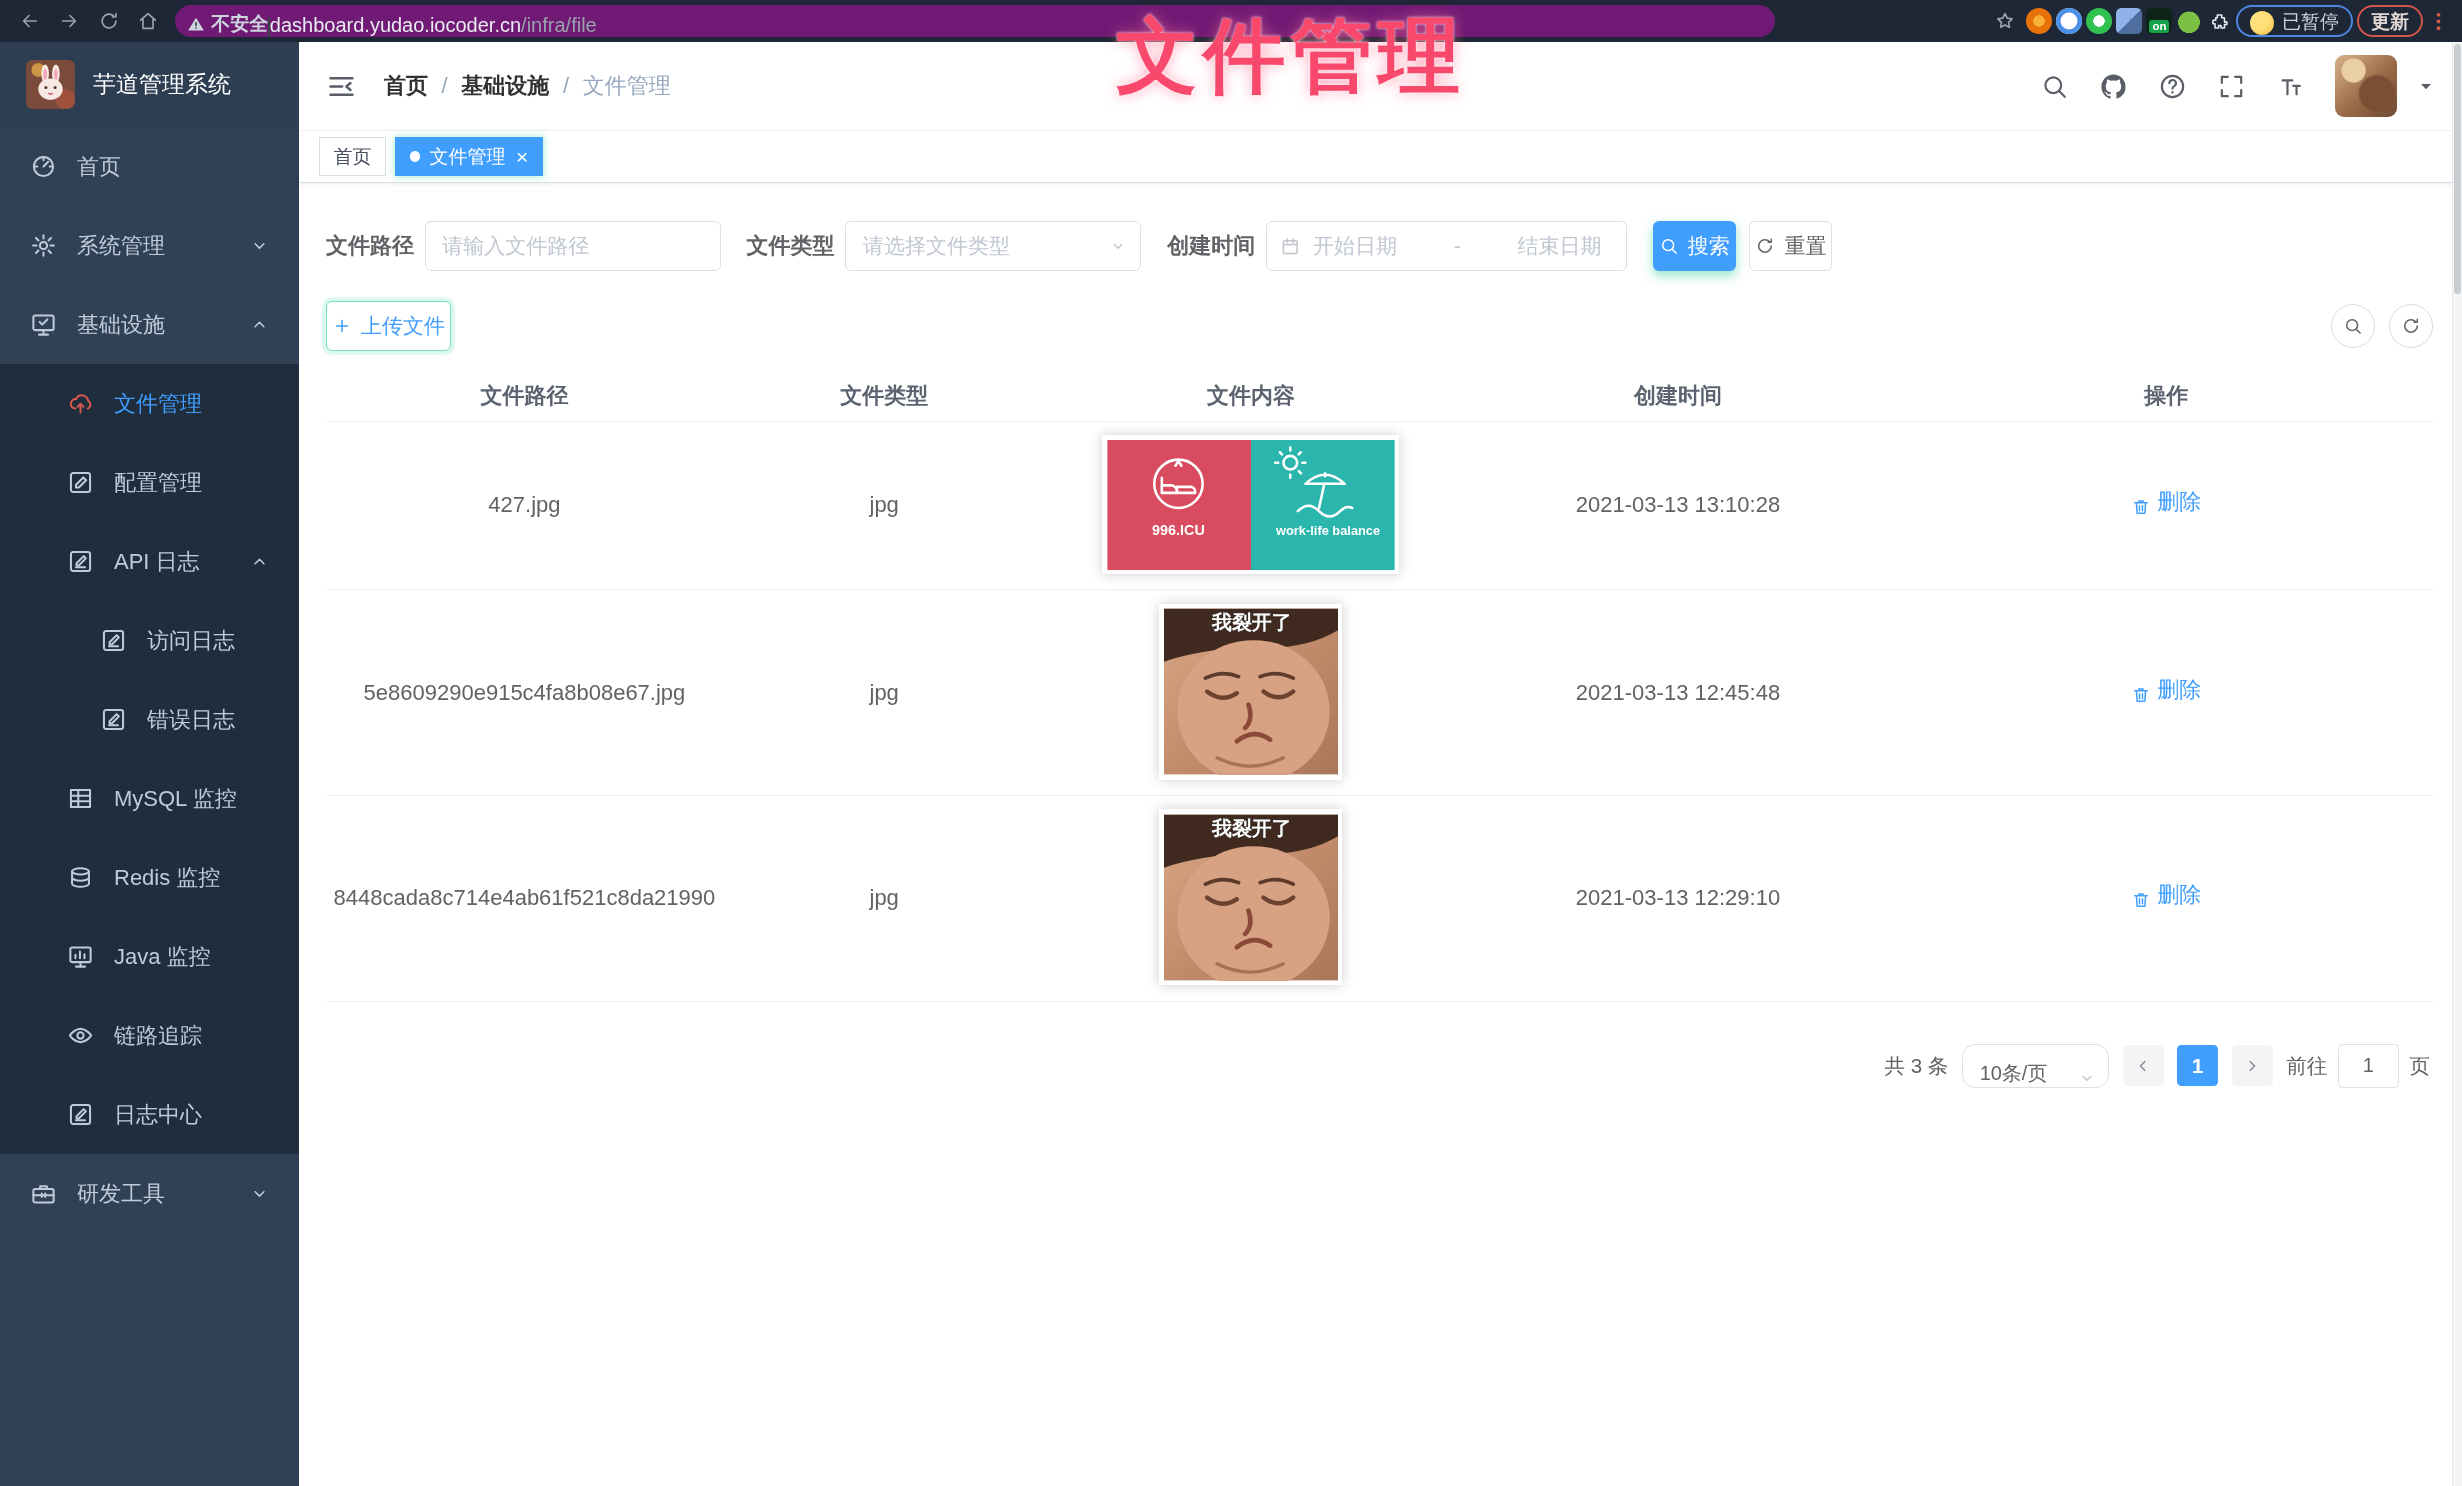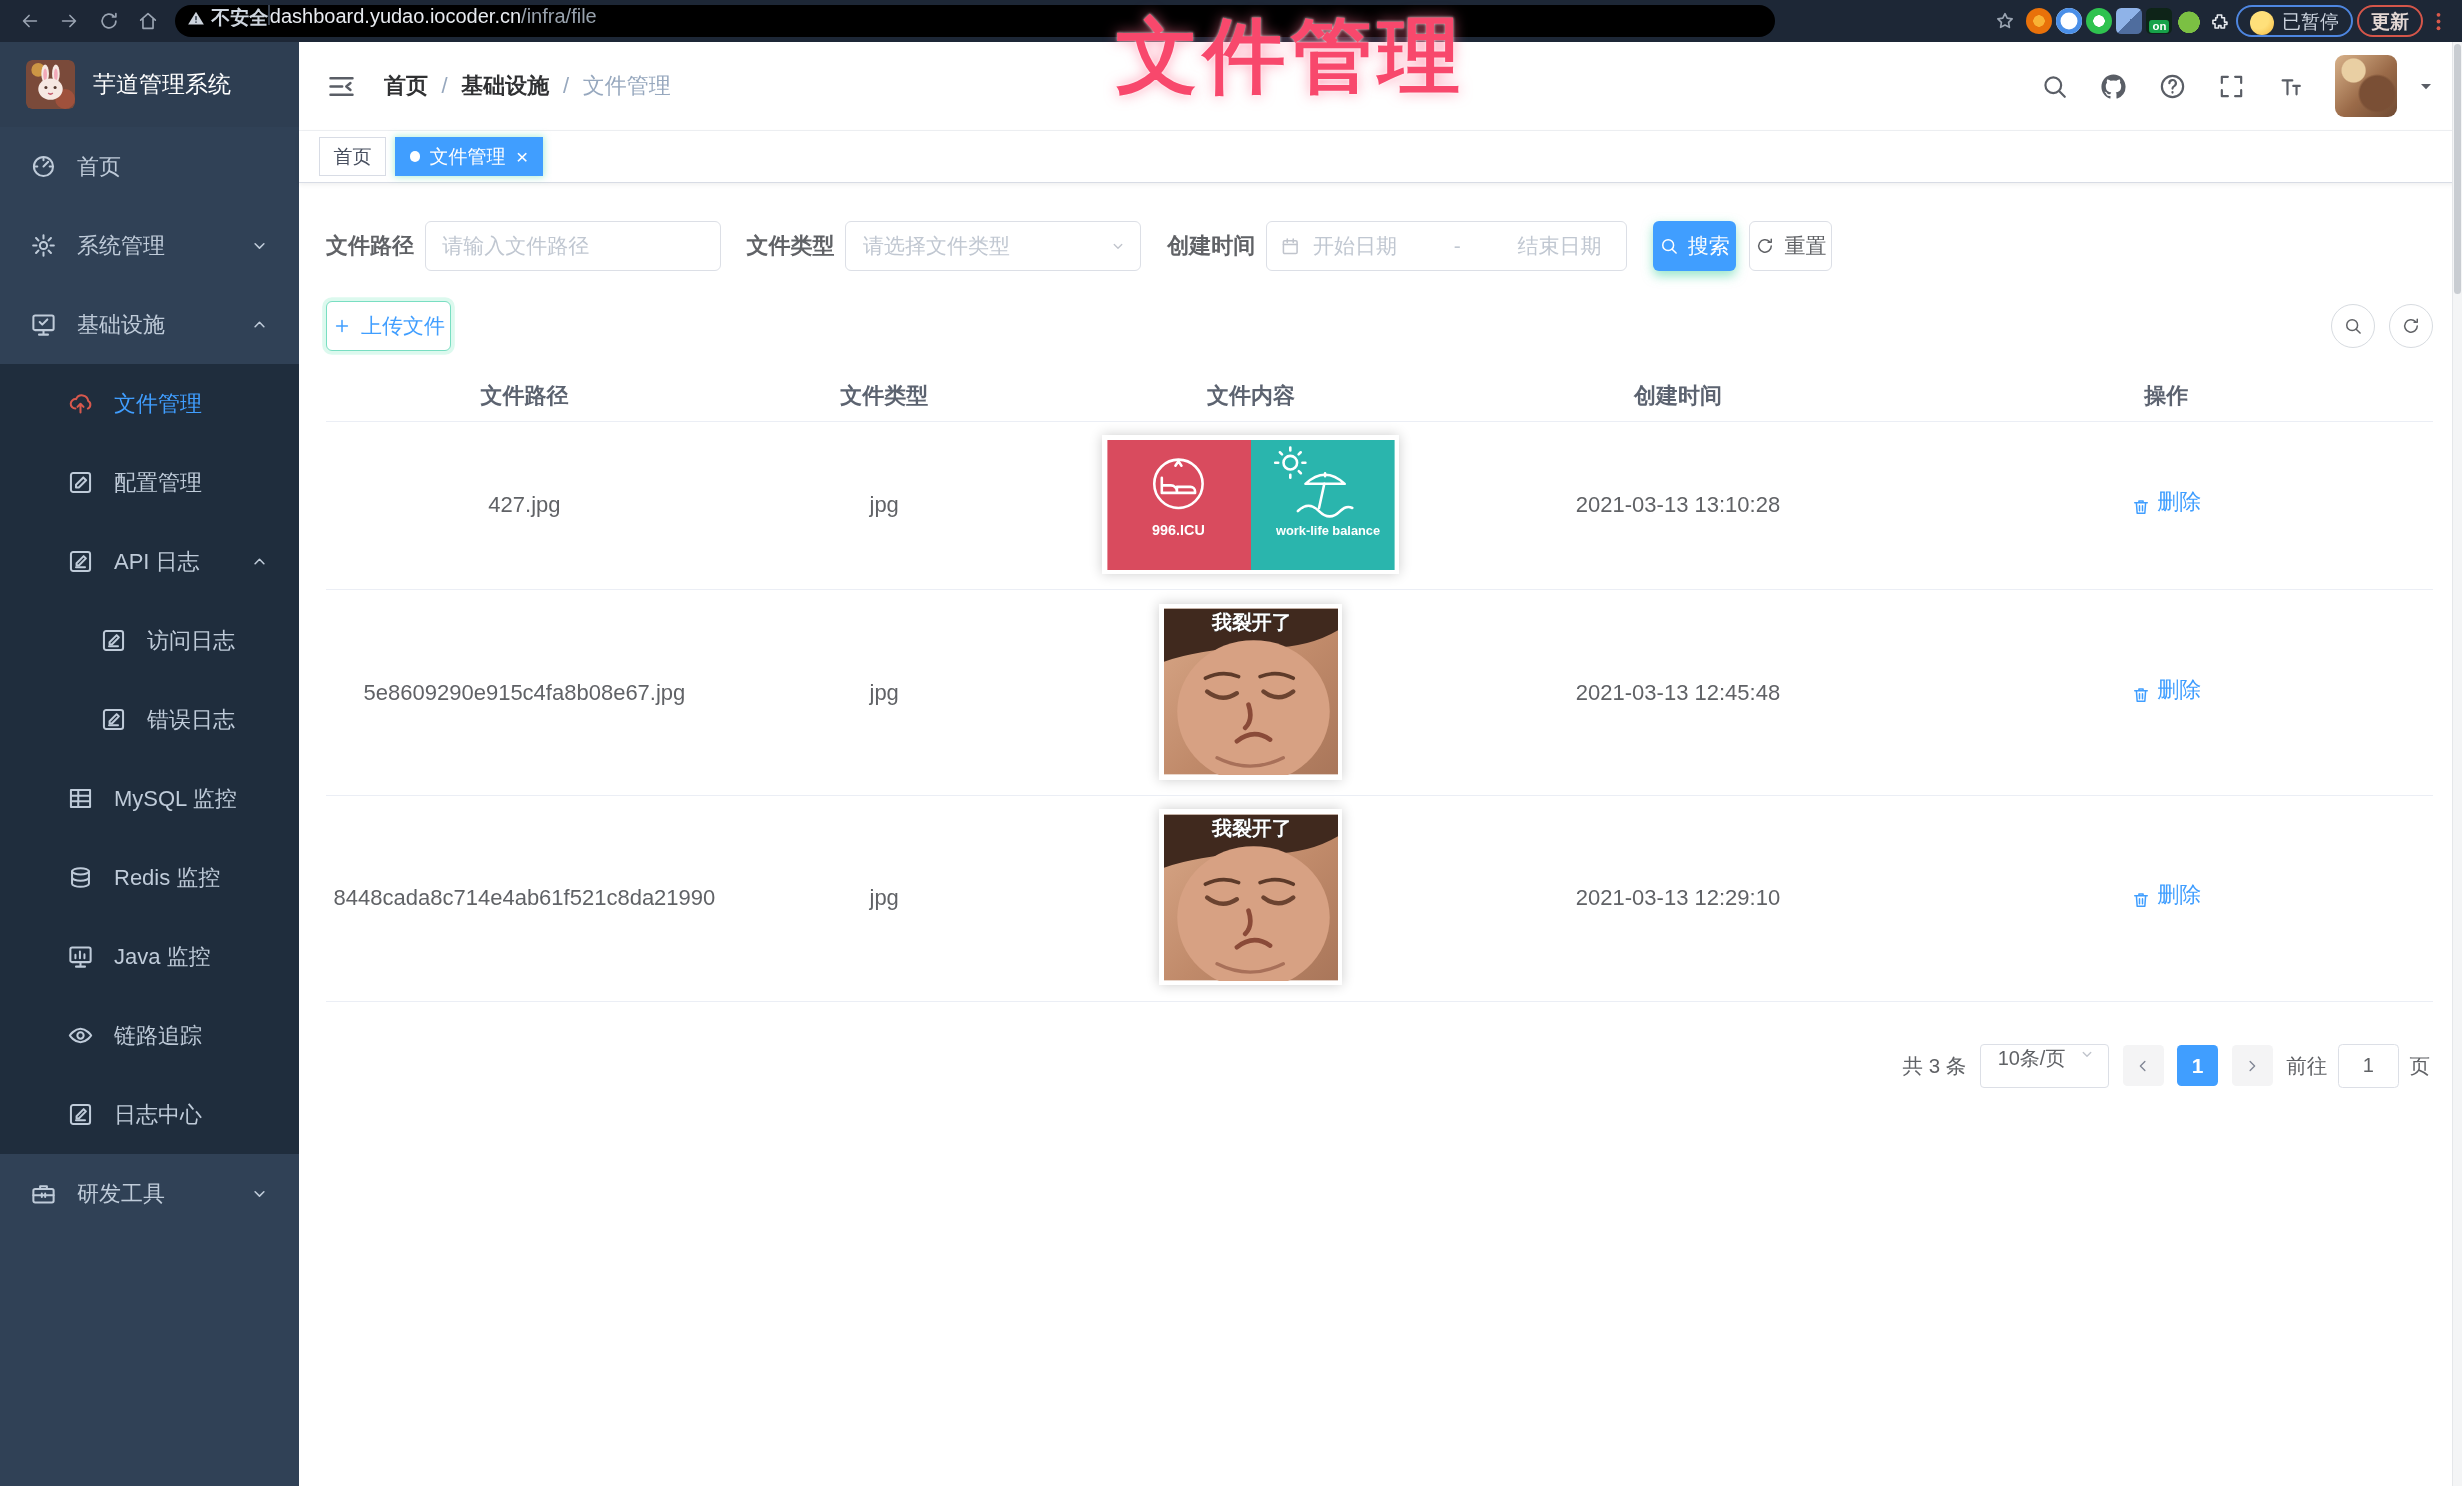--- a/index.html
+++ b/index.html
@@ -4,21 +4,21 @@
 <style>
 *{margin:0;padding:0;box-sizing:border-box}
 html,body{width:2462px;height:1487px}
 body{font-family:"Liberation Sans","DejaVu Sans",sans-serif;background:#fff;overflow:hidden;position:relative;color:#303133}
 .stage{position:absolute;inset:0;width:2462px;height:1487px}
 
 
 .browser-bar{position:absolute;left:0;top:0;width:2462px;height:42px;background:#1d2736;display:flex;align-items:center;padding:0 12px;gap:4.5px;z-index:5}
 .nav-ic{width:35px;height:33px;display:inline-flex;align-items:center;justify-content:center;color:#9aa4b2;flex:0 0 auto}
 .nav-ic svg{width:22px;height:22px}
-.addr{flex:0 0 auto;width:1600px;height:32px;background:#000000;border-radius:16px;display:flex;align-items:flex-start;padding:0 7.6px 0 12px;margin-left:4.5px;overflow:hidden}
+.addr{flex:0 0 auto;width:1600px;height:32px;background:#701a75;border-radius:16px;display:flex;align-items:flex-end;padding:0 7.6px 0 12px;margin-left:4.5px;overflow:hidden}
 .warn-chip{display:inline-flex;align-items:center;gap:6.8px;color:#cdd4dd;font-size:19px;font-weight:700}
 .warn-chip svg{width:18px;height:18px}
 .addr-sep{width:1.5px;height:20px;background:#39424f}
 .addr-url{font-size:20px;white-space:nowrap}
 .url-host{color:#e8ebf0}
 .url-path{color:#98a2ad}
 .bar-right{margin-left:auto;display:flex;align-items:center;gap:4px}
 .ext{width:26px;height:26px;flex:0 0 auto;position:relative}
 .ext1{border-radius:50%;background:radial-gradient(circle at 50% 50%,#f9b234 30%,#e8710a 32%)}
 .ext2{border-radius:50%;background:#fff;box-shadow:inset 0 0 0 4.5px #4a8fe8}
@@ -107,21 +107,21 @@
 
 table.file-table{width:100%;border-collapse:collapse;margin-top:21px}
 .file-table th{height:49px;font-size:22px;font-weight:700;color:#5c6370;border-bottom:1.5px solid #ebeef5;text-align:center;background:#fff}
 .file-table td{border-bottom:1.5px solid #ebeef5;text-align:center;font-size:22px;color:#606266;padding:13.6px 7.6px}
 .img-card{display:inline-block;background:#fff;padding:4.5px;box-shadow:0 0 12px rgba(0,0,0,.2);line-height:0}
 .action-link{display:inline-flex;align-items:flex-end;gap:6px;color:#409EFF;font-size:22px;cursor:pointer}
 .action-link svg{width:20px;height:20px}
 
 
 .pagination{display:flex;align-items:center;justify-content:flex-end;gap:13.6px;margin:42px 3px 0 0;font-size:20.5px;color:#606266}
-.pg-select{width:129px;height:44px;border:1.5px solid #dcdfe6;border-radius:4px;display:flex;align-items:flex-start;justify-content:space-between;padding:0 12px 0 16.7px;font-size:20px;cursor:pointer;background:#fff}
+.pg-select{width:147px;height:44px;border:1.5px solid #dcdfe6;border-radius:13px;display:flex;align-items:flex-end;justify-content:space-between;padding:0 12px 0 16.7px;font-size:20px;cursor:pointer;background:#fff}
 .pg-btn{width:41px;height:41px;background:#f4f4f5;border-radius:4.5px;display:flex;align-items:center;justify-content:center;color:#808695;cursor:pointer}
 .pg-btn svg{width:18px;height:18px}
 .pg-cur{background:#409EFF;color:#fff;font-weight:700;font-size:21px}
 .pg-goto{display:flex;align-items:center;gap:10.6px}
 .goto-input{width:61px;height:44px;border:1.5px solid #dcdfe6;border-radius:4.5px;text-align:center;font-size:20px;color:#606266;font-family:inherit}
 
 
 .scrollbar{position:absolute;right:0;top:42px;bottom:0;width:10px;background:#f4f5f6;border-left:0.8px solid #e5e7ea;z-index:4}
 .scroll-thumb{position:absolute;top:1.5px;left:0.8px;right:0.8px;height:250px;border-radius:4.5px;background:#c9cdd2}
 </style>

